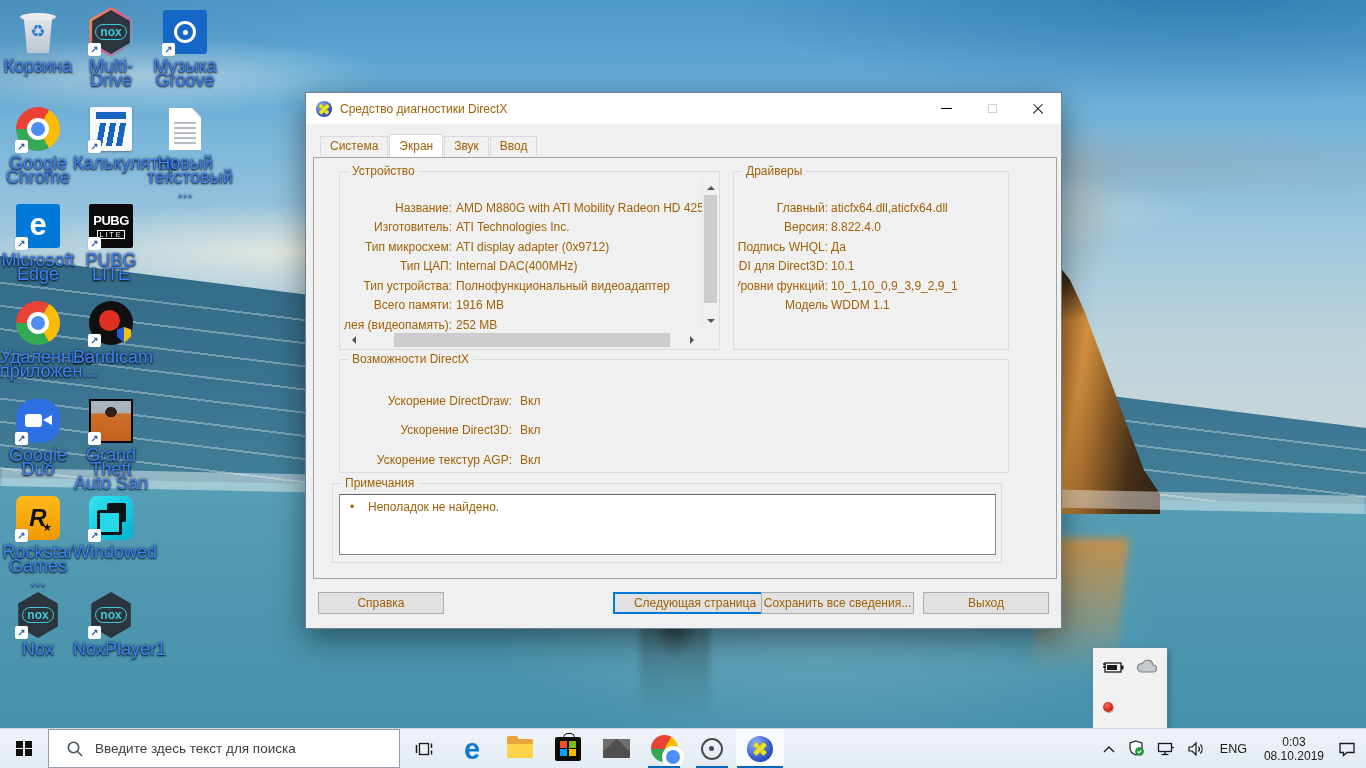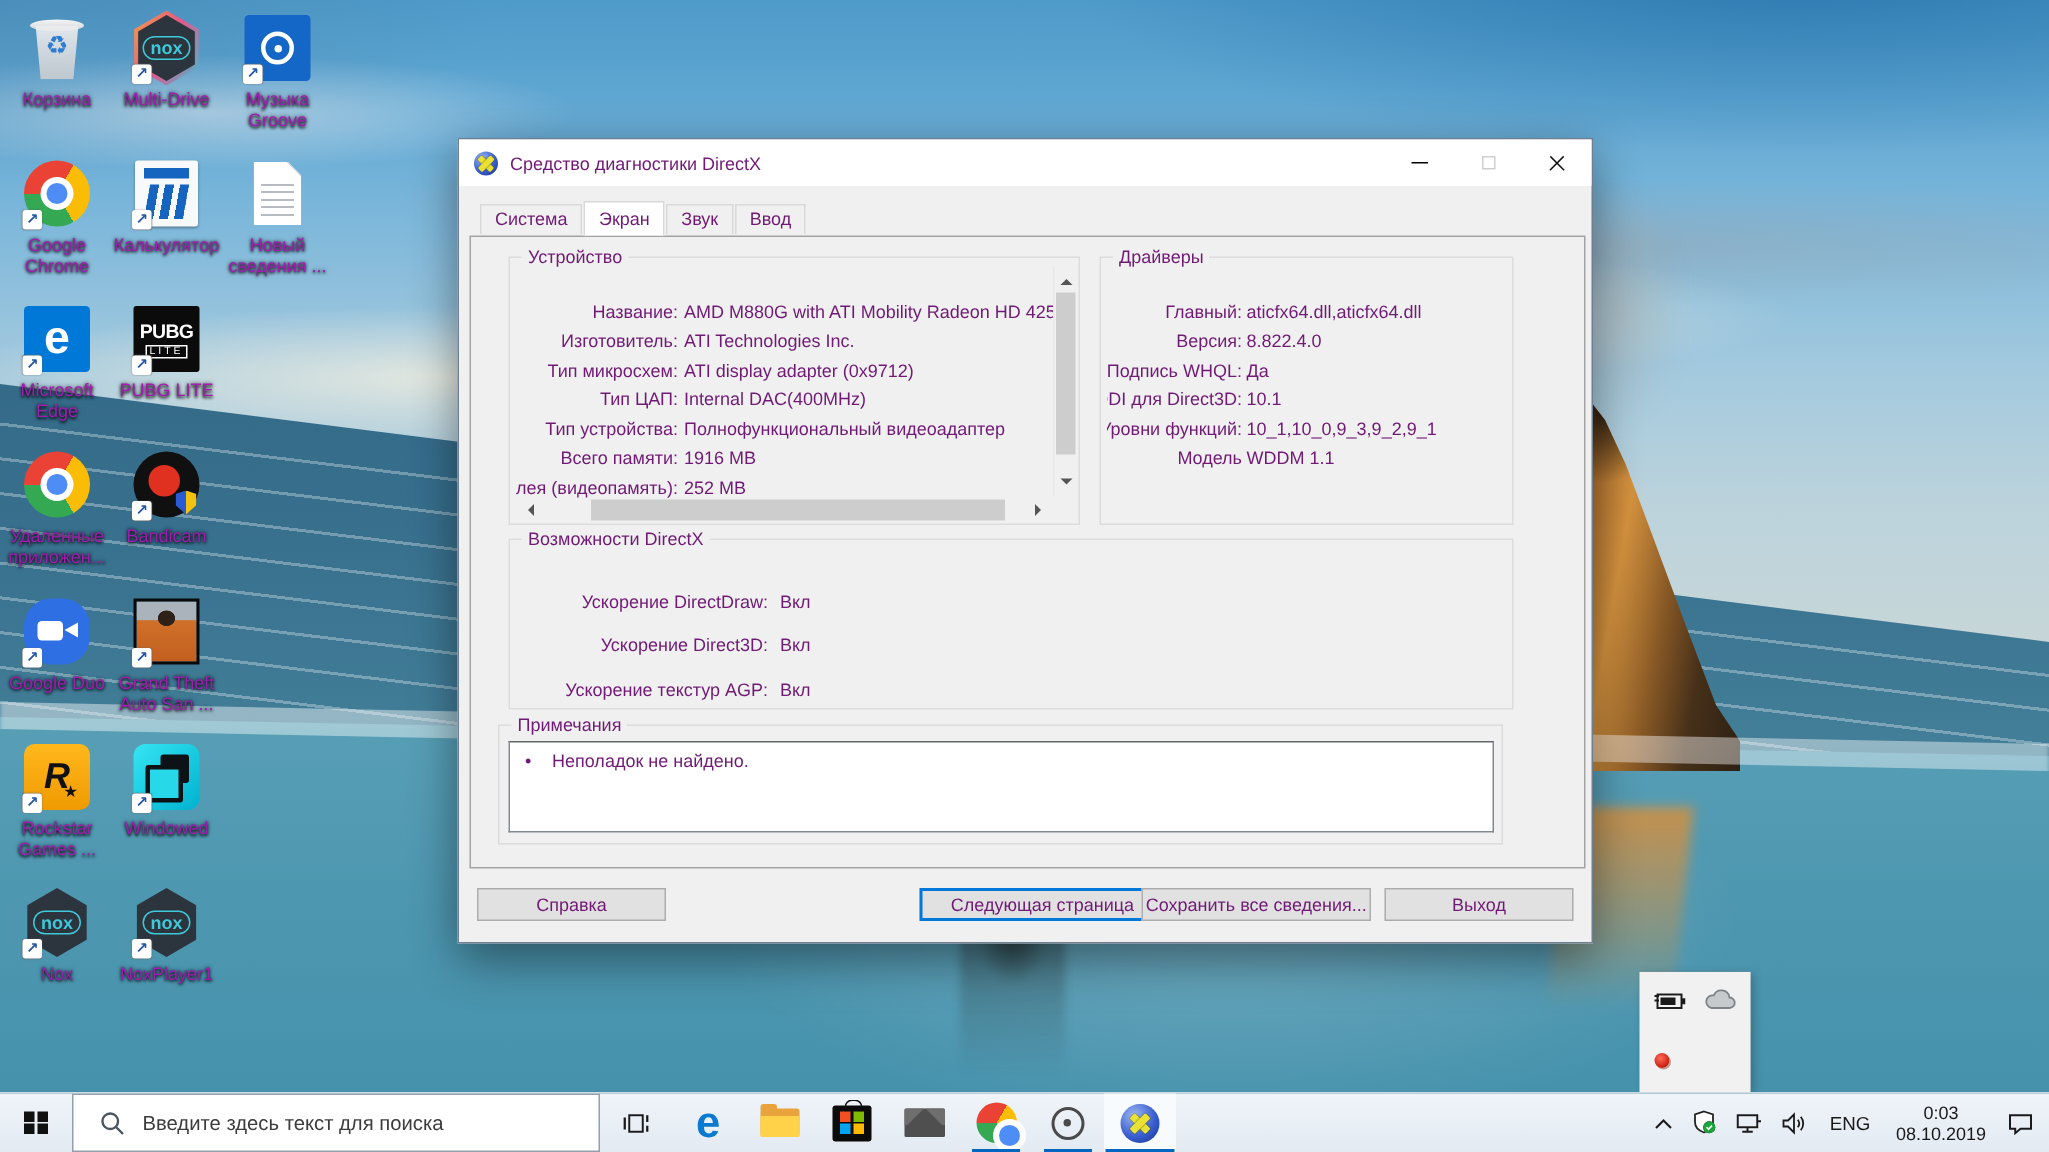--- a/index.html
+++ b/index.html
@@ -48,21 +48,21 @@
     background:linear-gradient(180deg, rgba(224,142,52,.8), rgba(224,142,52,.3) 65%, transparent);
     filter:blur(4px); transform:skewX(-6deg); }
   #person-shadow { position:absolute; left:640px; top:596px; width:70px; height:150px;
     background:radial-gradient(45% 30% at 50% 18%, rgba(30,36,34,.65), transparent 75%),
                linear-gradient(180deg, rgba(30,36,34,.45), rgba(30,36,34,0) 80%);
     filter:blur(3px); }
 
   
   .dicon { position:absolute; width:76px; text-align:center; cursor:default; }
   .dicon .art { position:relative; width:48px; height:48px; margin:0 auto; display:flex; align-items:center; justify-content:center; }
-  .dicon .cap { margin-top:3px; font-size:12px; line-height:14px; color:#a21caf;
+  .dicon .cap { margin-top:3px; font-size:18px; line-height:14px; color:#3b82f6;
     text-shadow:0 1px 2px rgba(0,0,0,.9),0 0 3px rgba(0,0,0,.7); }
   .sc-arrow { position:absolute; left:1px; bottom:0; width:13px; height:13px; background:#fff;
     border-radius:2px; box-shadow:0 0 1px #666; font-size:10px; line-height:13px; font-weight:bold;
     color:#2456a4; text-align:center; }
   .hex { width:44px; height:46px; clip-path:polygon(50% 0,95% 25%,95% 75%,50% 100%,5% 75%,5% 25%);
     background:#2c353d; display:flex; align-items:center; justify-content:center; }
   .hex span { color:#3fc8da; font-weight:bold; font-size:12px; border:1px solid #3fc8da; border-radius:8px; padding:0 4px; }
   .hex-rainbow { width:48px; height:50px; clip-path:polygon(50% 0,95% 25%,95% 75%,50% 100%,5% 75%,5% 25%);
     background:linear-gradient(120deg,#f6a23c,#e5568a 50%,#35c3d6); display:flex; align-items:center; justify-content:center; }
   .bin { width:34px; height:42px; position:relative; }
@@ -108,21 +108,21 @@
   .rockstar { width:44px; height:44px; border-radius:7px; background:linear-gradient(180deg,#ffb81c,#f09a02);
     position:relative; display:flex; align-items:center; justify-content:center; }
   .rockstar .r { color:#111; font-weight:bold; font-style:italic; font-size:24px; }
   .rockstar .star { position:absolute; right:8px; bottom:6px; color:#111; font-size:11px; }
   .windowed { width:44px; height:44px; border-radius:8px; background:linear-gradient(135deg,#35e5f3,#00b2cf); position:relative; }
   .windowed::before { content:""; position:absolute; right:7px; top:7px; width:19px; height:19px; background:#0c1216; border-radius:2px; }
   .windowed::after { content:""; position:absolute; left:8px; top:14px; width:19px; height:19px; background:#27d8e8; border:3px solid #0c1216; border-radius:2px; }
 
   
   #dialog { position:absolute; left:305px; top:92px; width:757px; height:537px; background:#f0f0f0;
-    border:1px solid #6d7f90; box-shadow:0 10px 30px rgba(0,0,0,.45); font-size:12px; color:#701a75; }
+    border:1px solid #6d7f90; box-shadow:0 10px 30px rgba(0,0,0,.45); font-size:12px; color:#a16207; }
   #titlebar { position:absolute; left:0; top:0; right:0; height:31px; background:#fff; display:flex; align-items:center; }
   .xball { border-radius:50%; position:relative; flex:none;
     background:radial-gradient(circle at 35% 30%, #9db8f0, #3a5fd0 55%, #14308f); }
   .xball i { position:absolute; left:50%; top:50%; background:#e9e234; border-radius:1px; box-shadow:0 0 1px #44400e; }
   #title-icon { width:16px; height:16px; margin:0 8px 0 10px; }
   #title-icon i { width:12px; height:3.5px; }
   #title-icon i:nth-child(1){ transform:translate(-50%,-50%) rotate(45deg); }
   #title-icon i:nth-child(2){ transform:translate(-50%,-50%) rotate(-45deg); }
   #title-text { font-size:12px; }
   #win-controls { margin-left:auto; display:flex; height:31px; }
@@ -303,21 +303,21 @@
   <div class="cap">
       <div>Калькулятор</div>
     </div>
 </div>
 <div class="dicon" style="left:147px;top:105px">
   <div class="art">
       <div class="doc"></div>
     </div>
   <div class="cap">
       <div>Новый</div>
-      <div>сведения ...</div>
+      <div>текстовый ...</div>
     </div>
 </div>
 
 <div class="dicon" style="left:0;top:202px">
   <div class="art">
       <div class="edge-sq">e</div>
     <div class="sc-arrow">↗</div>
     </div>
   <div class="cap">
       <div>Microsoft</div>

